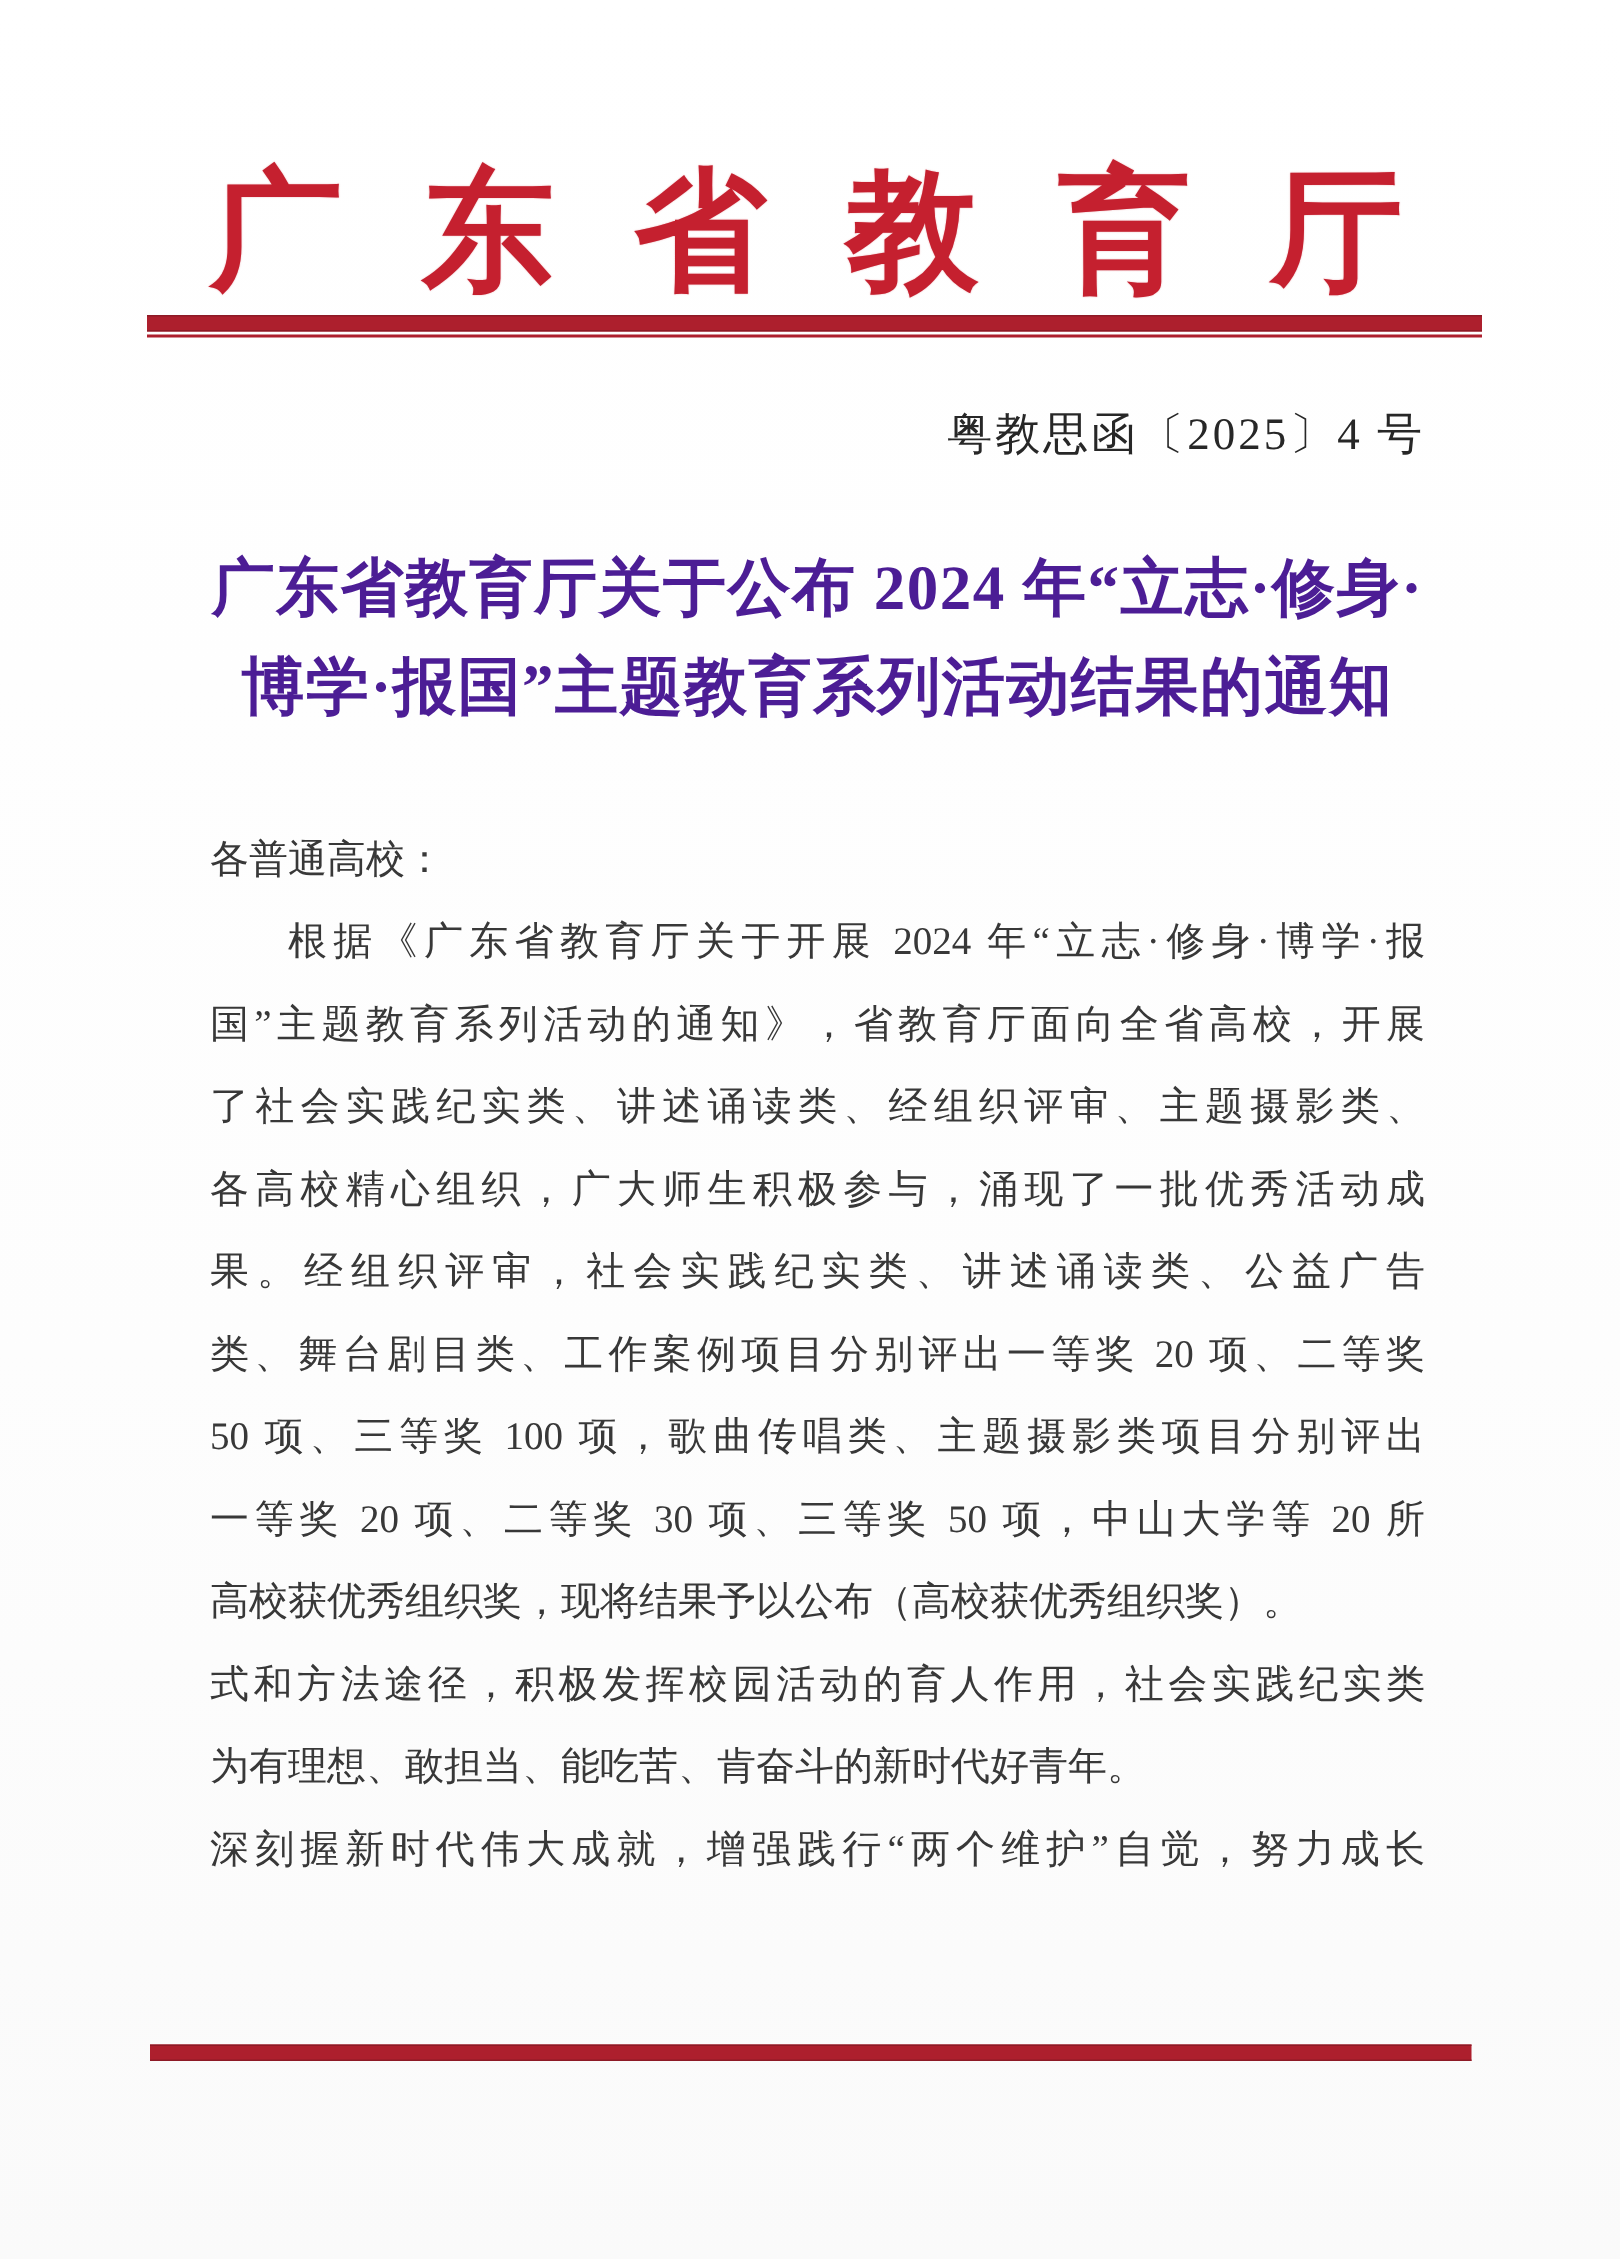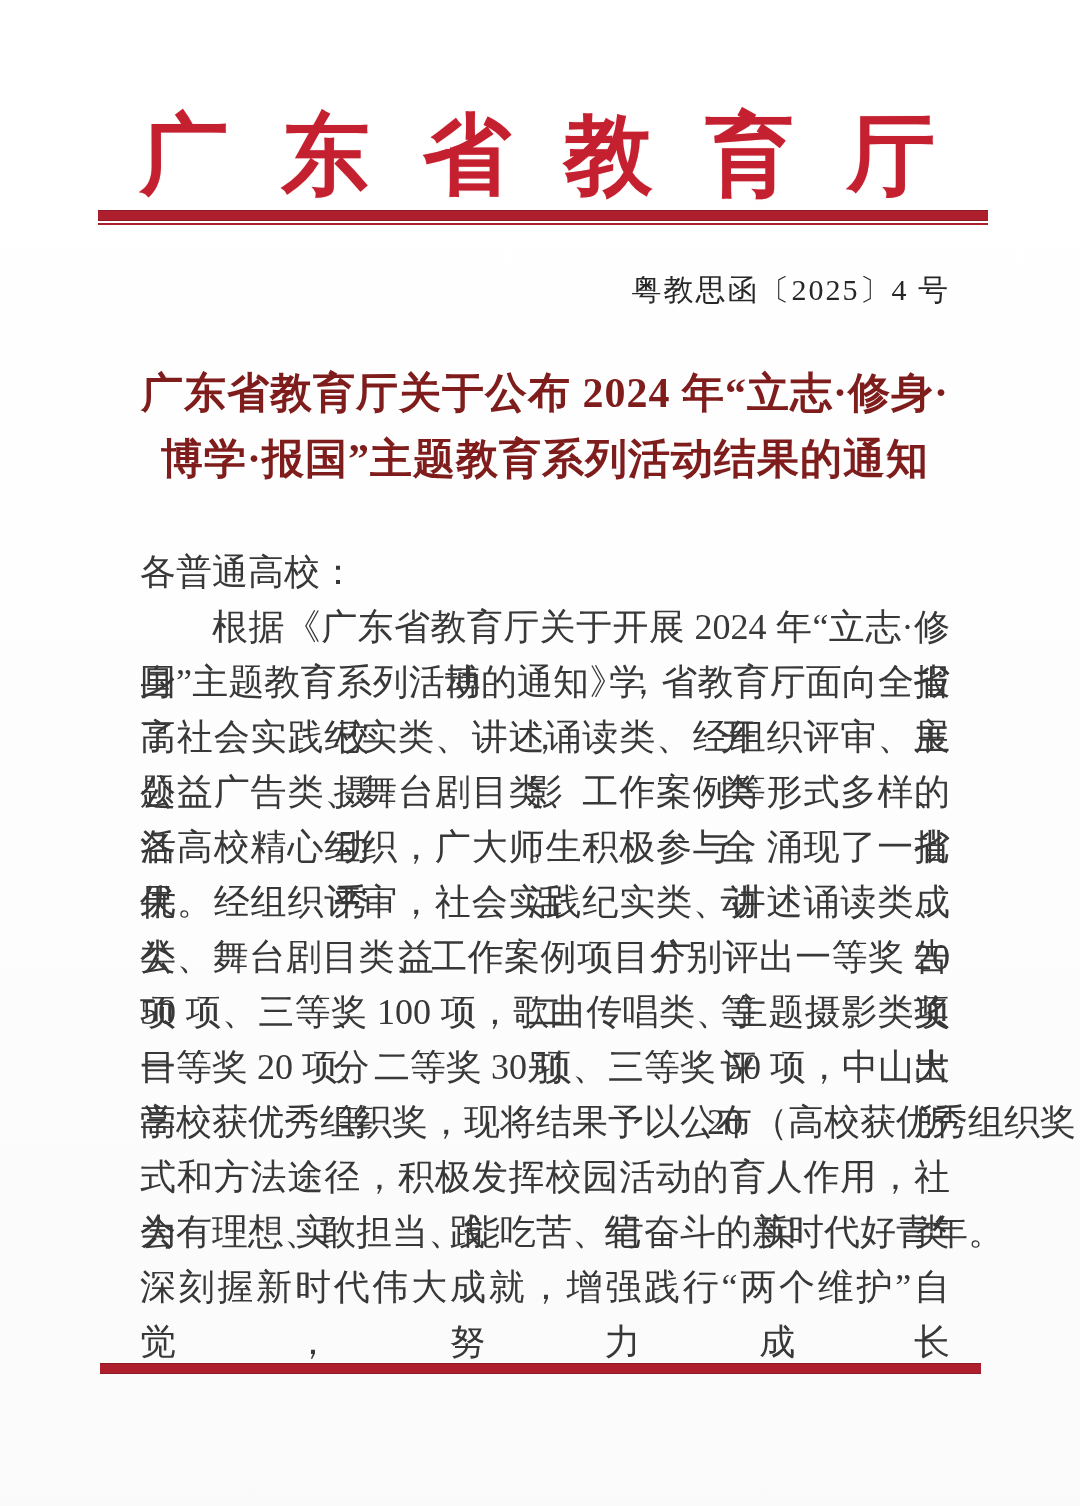--- a/index.html
+++ b/index.html
@@ -28,29 +28,29 @@
     position:absolute;top:272px;right:130px;
     font-size:30px;line-height:1.2;color:#272727;
     letter-spacing:2px;
     font-family:Liberation Serif, serif;
   }
 
   
   .title{
     position:absolute;top:360px;left:140px;width:810px;margin:0;
     font-size:42px;line-height:66px;font-weight:bold;
-    text-align:center;color:#7f1d1d;
+    text-align:center;color:#4c1d95;
     letter-spacing:1px;
   }
   .title-line{display:block;}
 
   
   .body-text{
     position:absolute;top:545px;left:140px;width:810px;
-    font-size:36px;line-height:55px;color:#383838;
+    font-size:26px;line-height:55px;color:#383838;
   }
   .line{
     display:block;height:55px;white-space:nowrap;
     text-align:justify;text-align-last:left;
   }
   .line.just{text-align-last:justify;white-space:normal;}
   .line.indent{text-indent:2em;}
 
   
   .rule-bottom{
@@ -83,21 +83,20 @@
   <h1 class="title">
     <span class="title-line">广东省教育厅关于公布 2024 年“立志·修身·</span>
     <span class="title-line">博学·报国”主题教育系列活动结果的通知</span>
   </h1>
 
   <main class="body-text">
     <div class="line">各普通高校：</div>
     <div class="line just indent">根据《广东省教育厅关于开展 2024 年“立志·修身·博学·报</div>
     <div class="line just">国”主题教育系列活动的通知》，省教育厅面向全省高校，开展</div>
     <div class="line just">了社会实践纪实类、讲述诵读类、经组织评审、主题摄影类、</div>
-    <div class="line just">公益广告类、舞台剧目类、工作案例等形式多样的活动。全省</div>
     <div class="line just">各高校精心组织，广大师生积极参与，涌现了一批优秀活动成</div>
     <div class="line just">果。经组织评审，社会实践纪实类、讲述诵读类、公益广告</div>
     <div class="line just">类、舞台剧目类、工作案例项目分别评出一等奖 20 项、二等奖</div>
     <div class="line just">50 项、三等奖 100 项，歌曲传唱类、主题摄影类项目分别评出</div>
     <div class="line just">一等奖 20 项、二等奖 30 项、三等奖 50 项，中山大学等 20 所</div>
     <div class="line">高校获优秀组织奖，现将结果予以公布（高校获优秀组织奖）。</div>
     <div class="line just">式和方法途径，积极发挥校园活动的育人作用，社会实践纪实类</div>
     <div class="line">为有理想、敢担当、能吃苦、肯奋斗的新时代好青年。</div>
     <div class="line just">深刻握新时代伟大成就，增强践行“两个维护”自觉，努力成长</div>
   </main>

